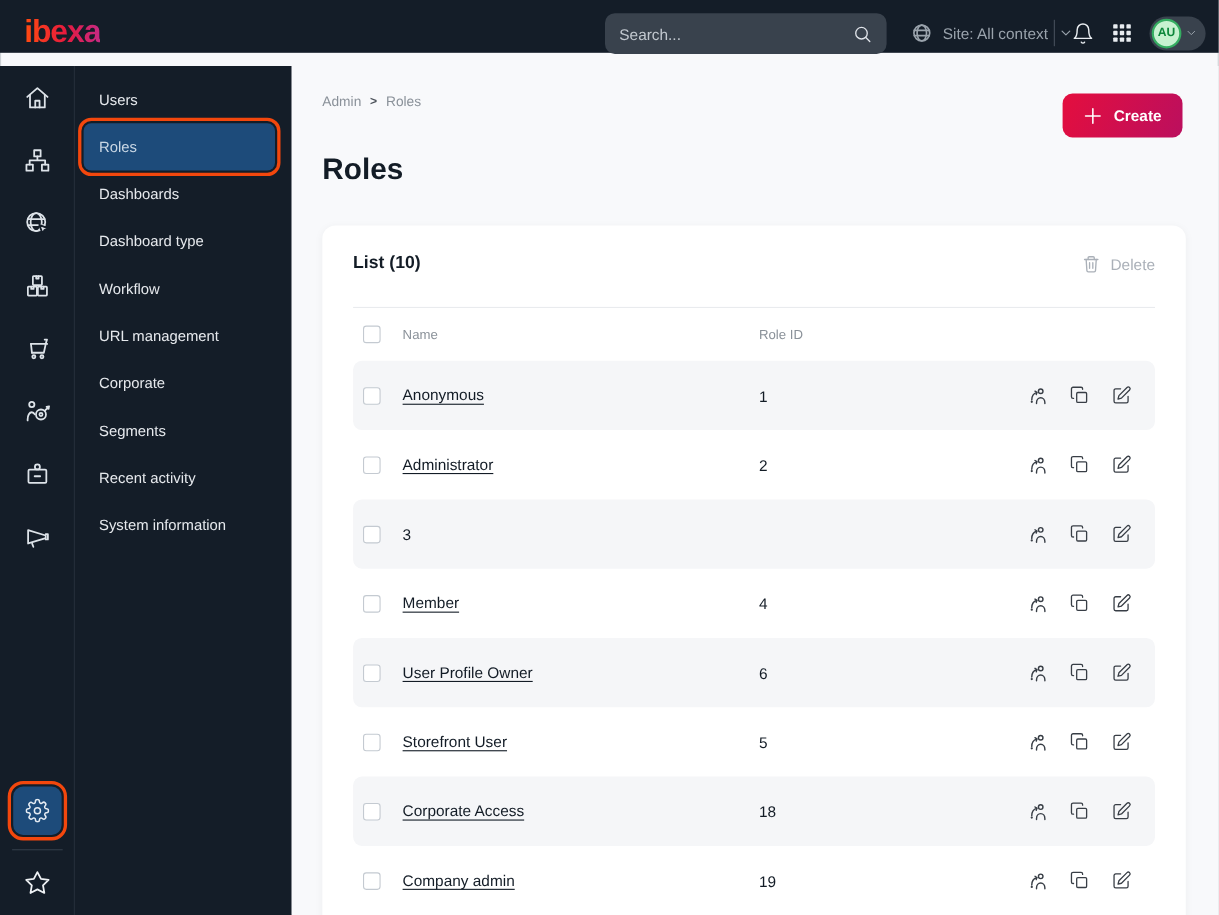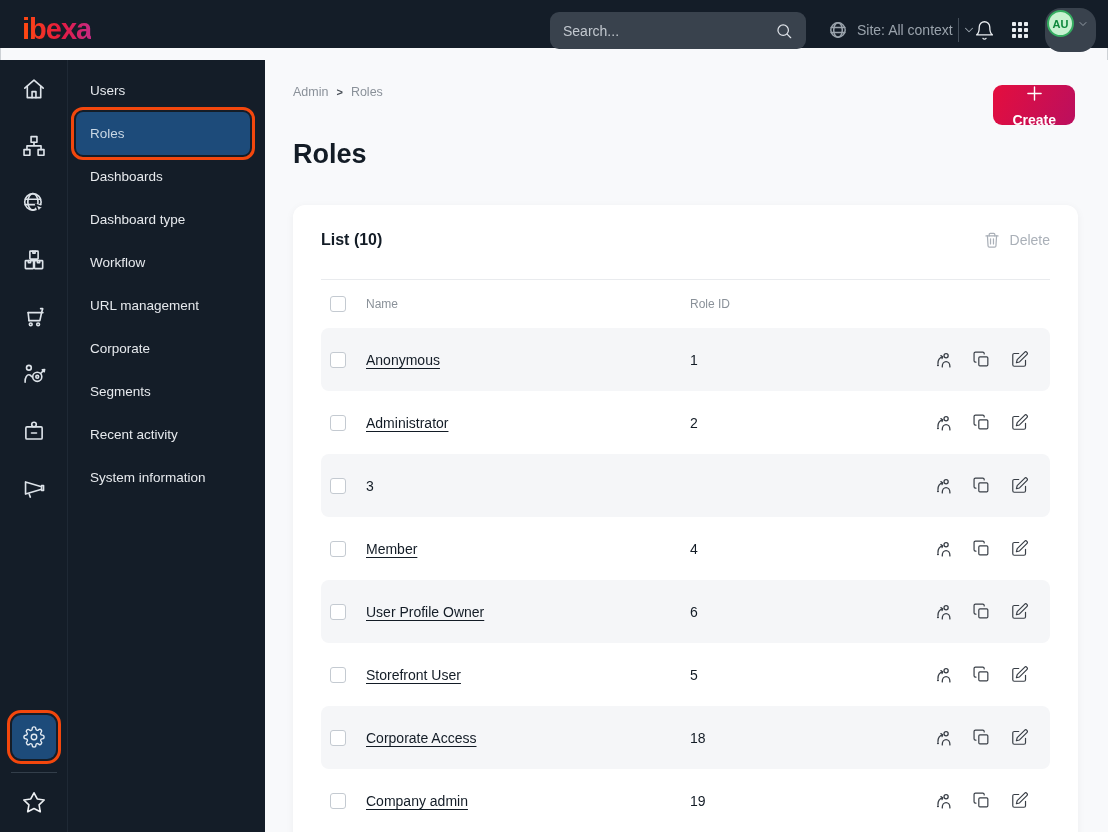--- a/index.html
+++ b/index.html
@@ -38,21 +38,21 @@
     font-size:14px;font-family:inherit;
   }
   .search input::placeholder{color:#c2c8cf;}
   .site-ctx{
     position:absolute;left:828px;top:0;height:60px;display:flex;align-items:center;gap:9px;
     color:#9aa3ac;font-size:14px;cursor:pointer;
   }
   .topbar-right{position:absolute;right:12px;top:0;height:60px;display:flex;align-items:center;gap:15px;color:#e8ecf0;}
   .tb-divider{width:1px;height:24px;background:#454f5a;}
   .tb-btn{cursor:pointer;display:flex;align-items:center;}
-  .avatar-pill{display:flex;align-items:center;gap:3px;background:#39424d;border-radius:16px;padding:2px 7px 15px 2px;cursor:pointer;}
+  .avatar-pill{display:flex;align-items:center;gap:3px;background:#39424d;border-radius:16px;padding:2px 7px 2px 2px;cursor:pointer;}
   .avatar{
     width:27px;height:27px;border-radius:50%;background:#c7f2d0;border:2px solid #35ad61;
     color:#0d873b;font-size:11px;font-weight:bold;display:flex;align-items:center;justify-content:center;
   }
 
   
   .rail{position:absolute;left:0;top:60px;bottom:0;width:68px;background:var(--rail);border-right:1px solid #1f2935;z-index:4;}
   .rail-top{display:flex;flex-direction:column;align-items:center;}
   .rail-btn{width:68px;height:57px;display:flex;align-items:center;justify-content:center;color:#dde3e9;cursor:pointer;}
   .rail-bottom{position:absolute;left:0;bottom:0;width:68px;display:flex;flex-direction:column;align-items:center;padding-bottom:8px;}
@@ -72,21 +72,21 @@
   .menu-item.active{background:var(--selblue);color:#c9d7e4;outline:3px solid var(--annot);outline-offset:2px;}
 
   
   .main{position:absolute;left:265px;top:60px;right:0;bottom:0;background:#f8f9fb;overflow:hidden;}
   .breadcrumb{position:absolute;left:28px;top:25px;display:flex;align-items:center;gap:8px;font-size:12.5px;color:var(--gray-txt);}
   .crumb-sep{color:#4a5058;font-size:11px;font-weight:bold;}
   .crumb{cursor:pointer;}
   .create-btn{
     position:absolute;right:33px;top:25px;height:40px;padding:0 19px;border:none;border-radius:9px;
     background:linear-gradient(115deg,#e40e3e,#bb0f5e);color:#fff;font-size:14px;font-weight:bold;
-    font-family:inherit;display:flex;align-items:center;gap:10px;cursor:pointer;flex-direction:column;
+    font-family:inherit;display:flex;align-items:center;gap:10px;cursor:pointer;
   }
   .page-title{position:absolute;left:28px;top:79px;font-size:27px;font-weight:bold;color:var(--ink);}
 
   .card{
     position:absolute;left:28px;top:145px;width:785px;height:700px;background:#fff;
     border-radius:12px;box-shadow:0 2px 8px rgba(19,28,38,.05);
   }
   .card-head{display:flex;align-items:center;justify-content:space-between;padding:24px 28px 0 28px;height:46px;}
   .list-title{font-size:16px;font-weight:bold;color:var(--ink);}
   .delete-btn{display:flex;align-items:center;gap:9px;color:#aab0b8;font-size:14px;background:none;border:none;font-family:inherit;cursor:pointer;}

